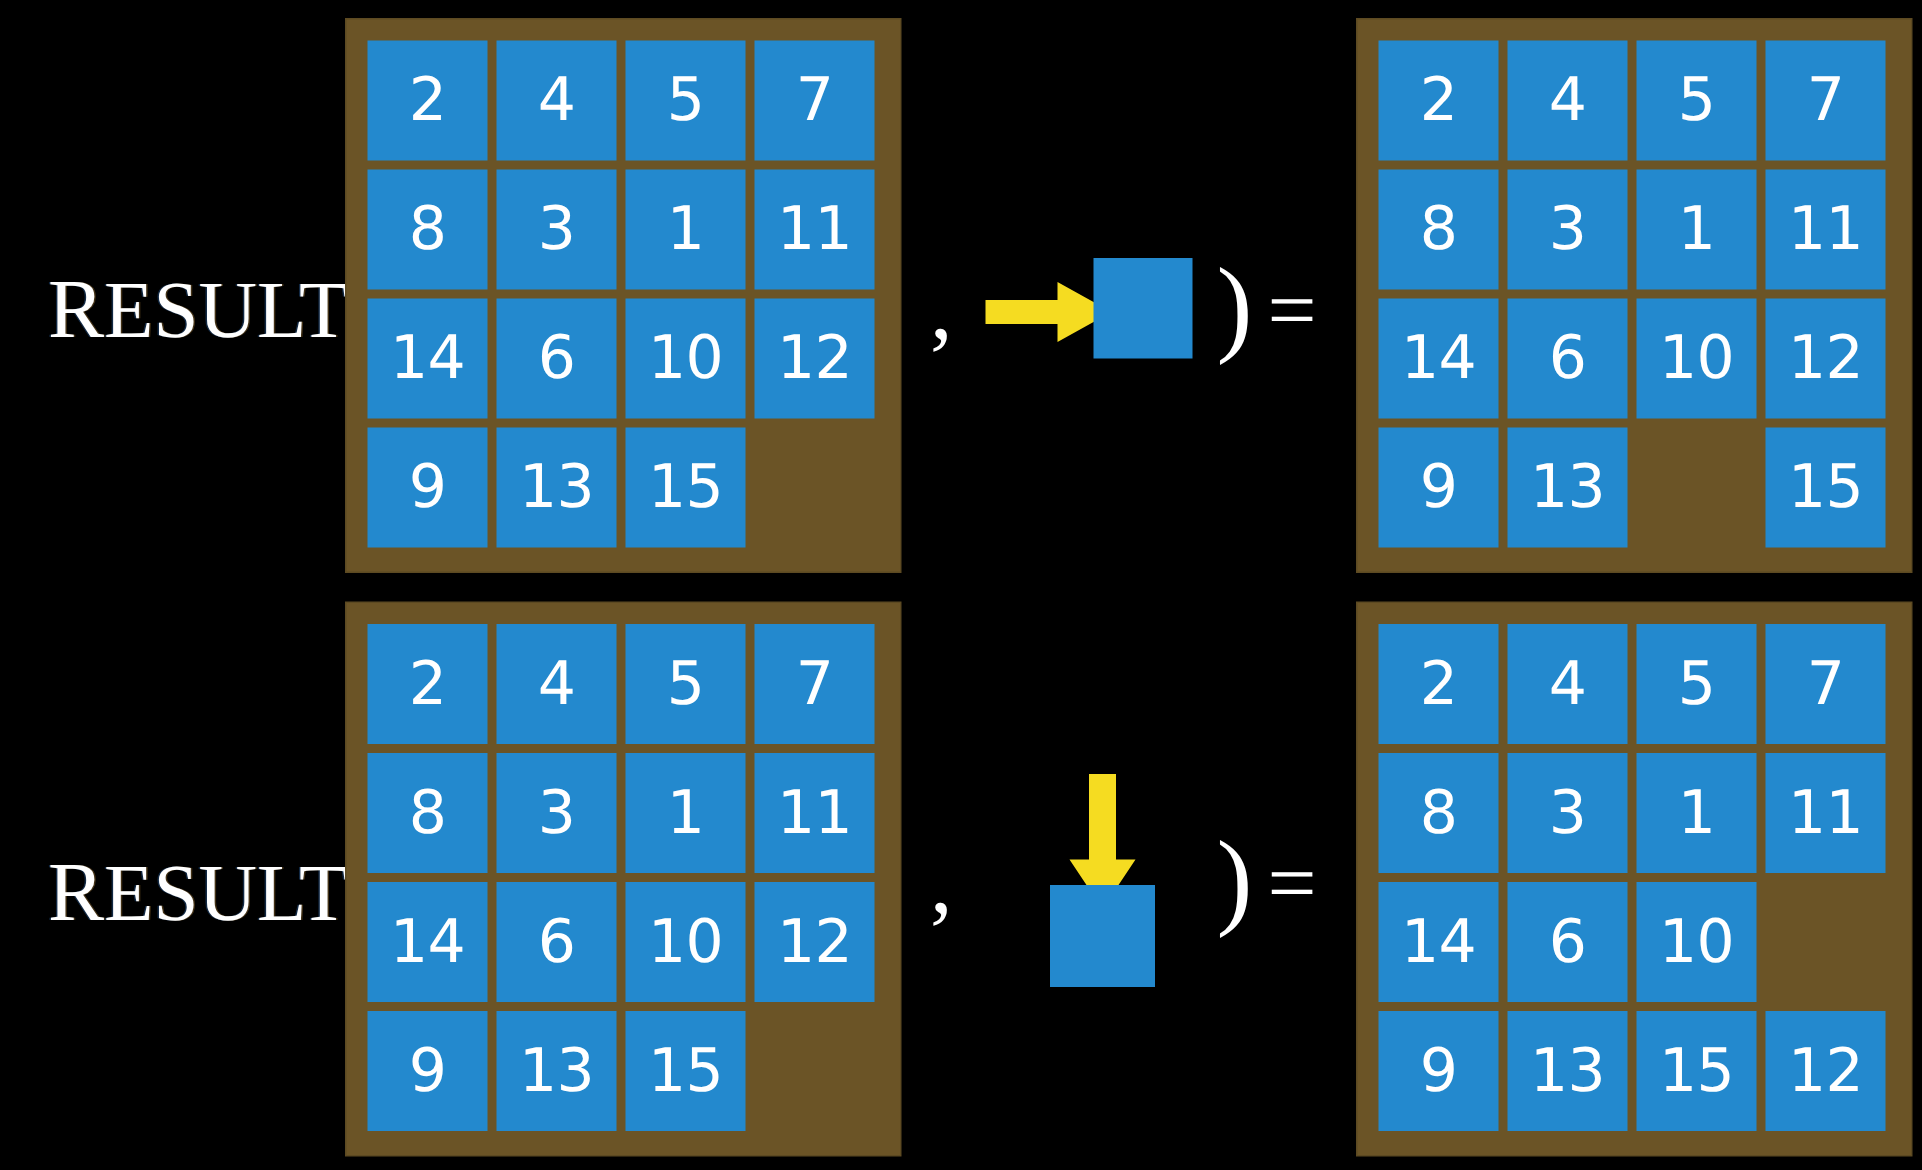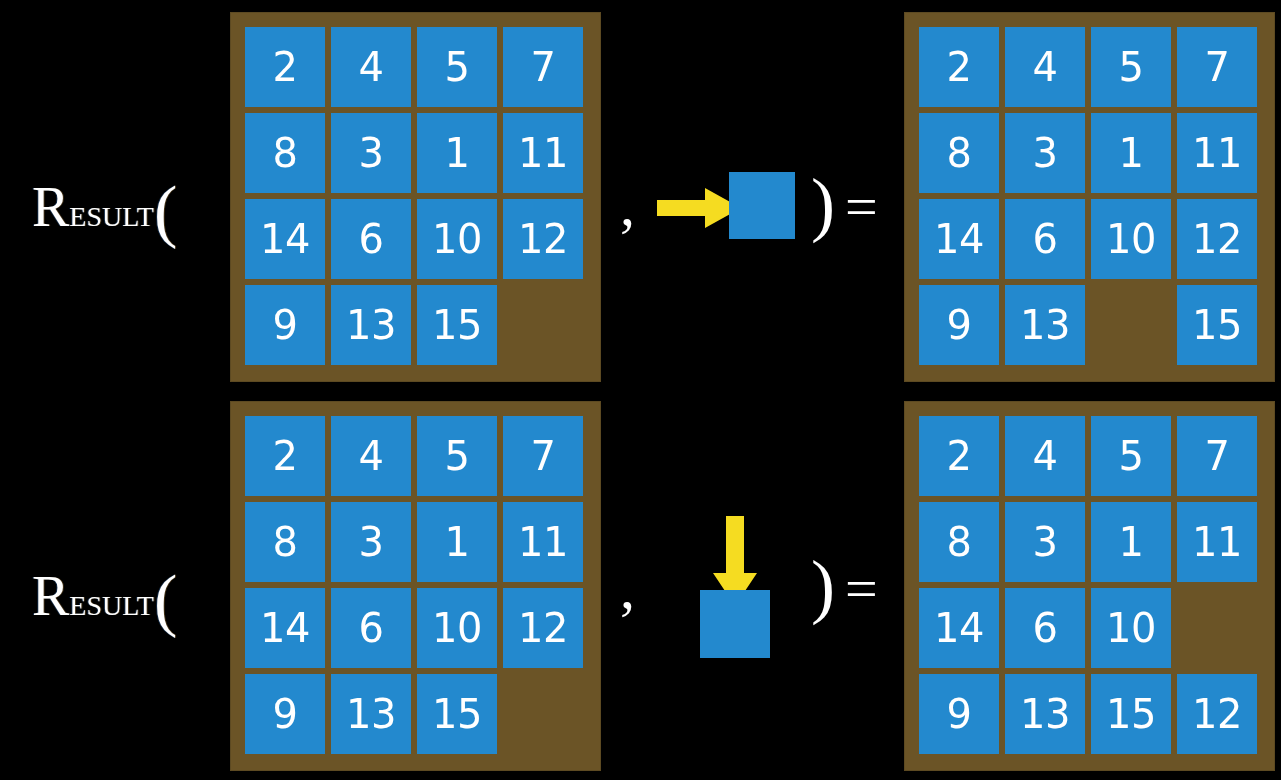--- a/index.html
+++ b/index.html
@@ -24,21 +24,21 @@
     font-family: "Liberation Serif", serif;
     font-size: 56px;
     line-height: 1;
     white-space: nowrap;
     text-shadow: 1px 0 0 rgba(120,90,40,0.55), -1px 0 0 rgba(40,90,150,0.45);
   }
   .result-label .cap {
     font-size: 56px;
   }
   .result-label .sc {
-    font-size: 28px;
+    font-size: 54px;
   }
   .result-label .paren {
     font-size: 70px;
     vertical-align: -0.12em;
   }
 
   
   .board {
     position: absolute;
     background: #6b5426;

